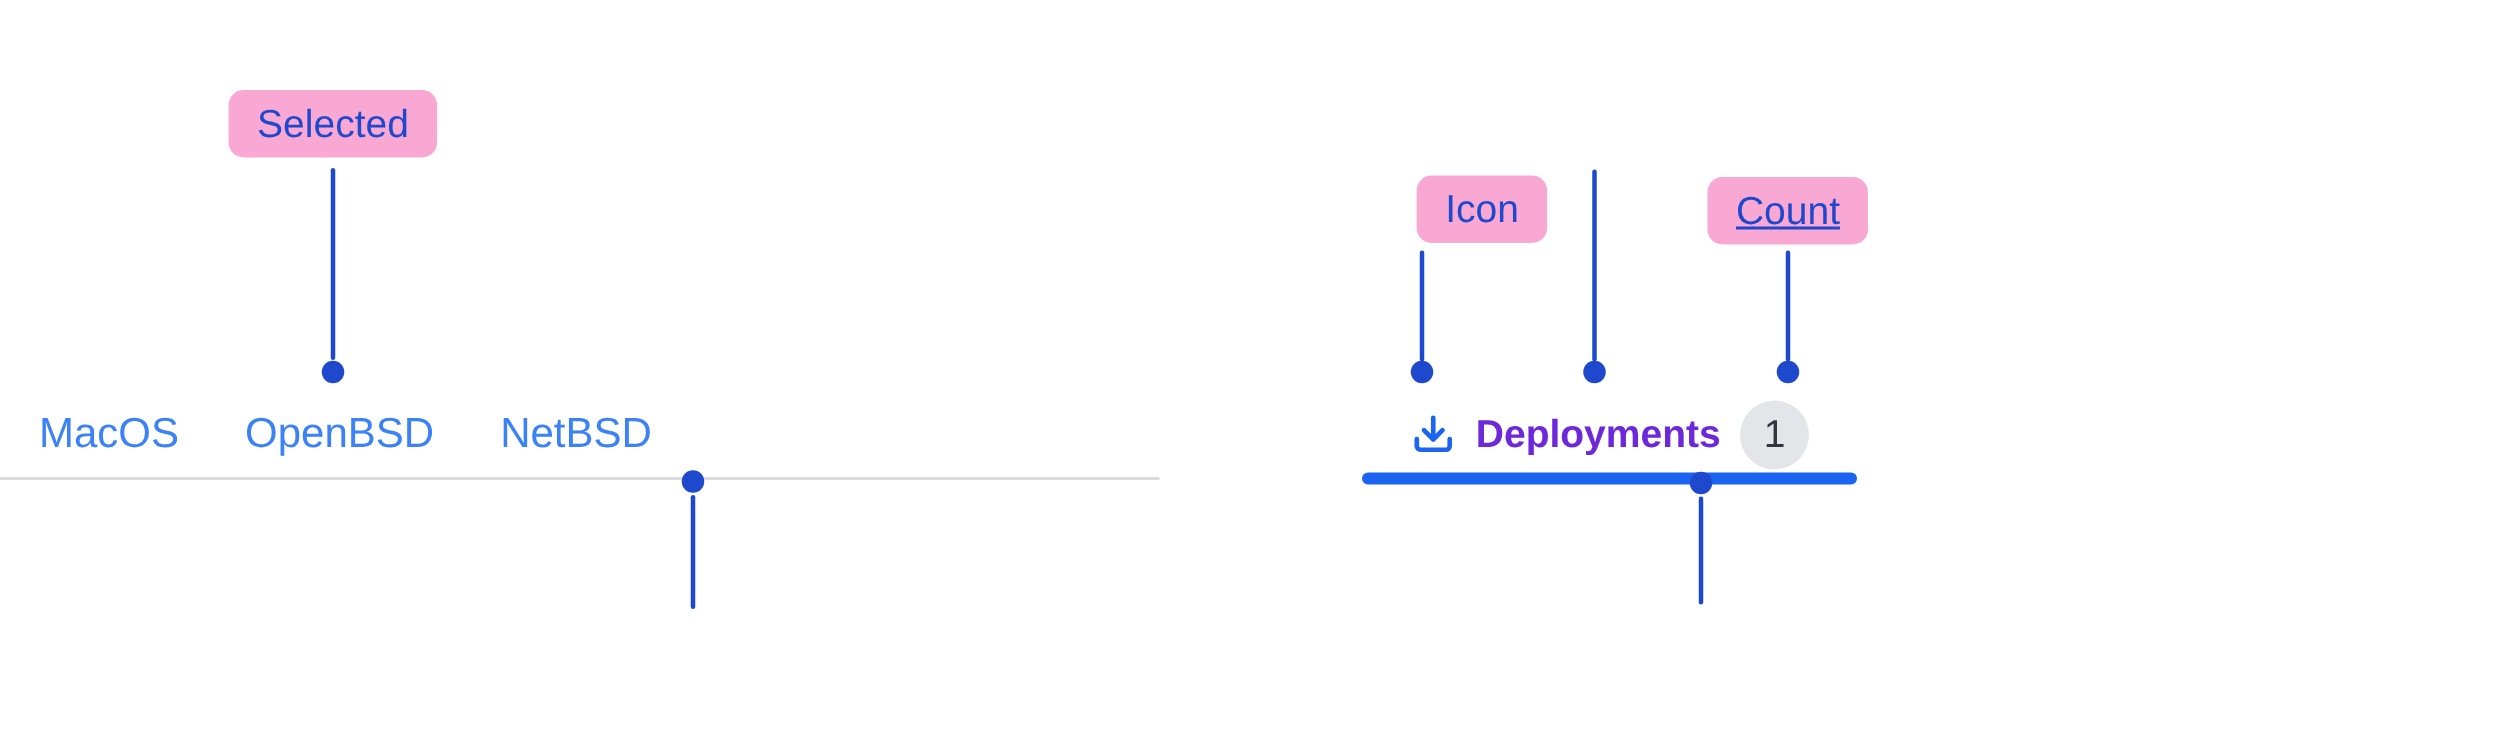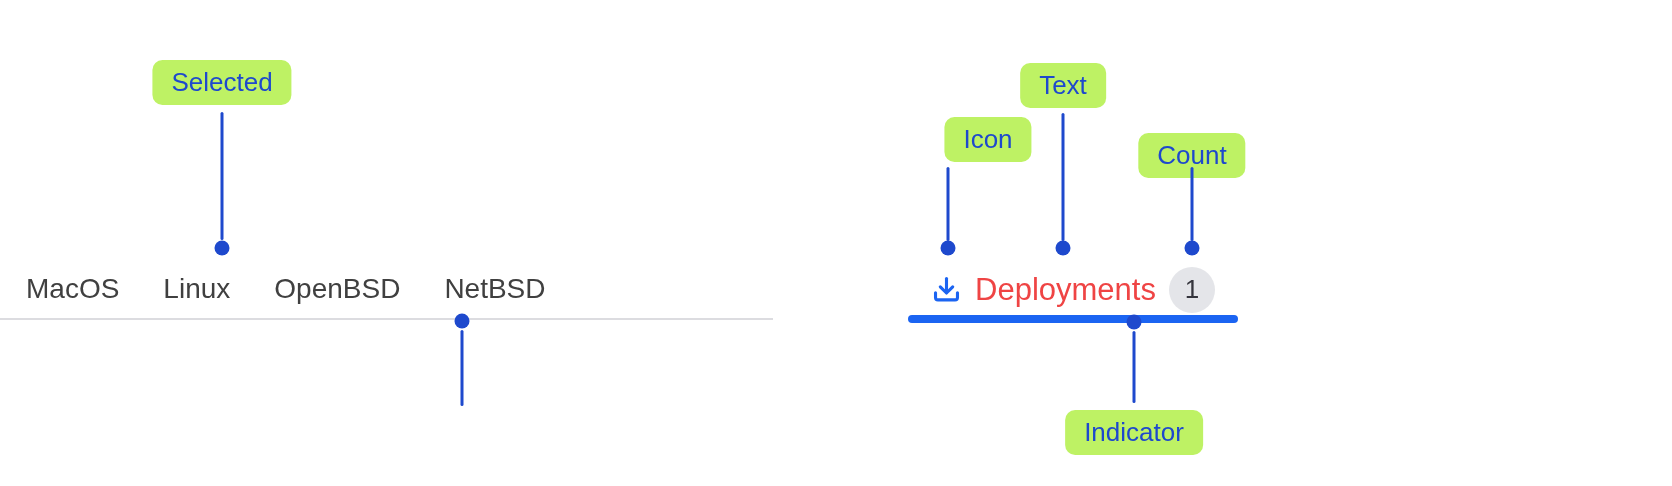--- a/index.html
+++ b/index.html
@@ -7,71 +7,70 @@
   .canvas{position:relative;width:1672px;height:486px;background:#ffffff;overflow:hidden;}
 
   
   .tabbar{
     position:absolute;left:0;top:259px;width:773px;height:61px;
     display:flex;align-items:center;padding-left:4px;box-sizing:border-box;
     border-bottom:2px solid #dcdce0;
   }
   .tab{
     position:relative;height:100%;display:flex;align-items:center;
-    padding:0 22px;font-size:28px;font-weight:500;color:#404040;
+    padding:0 22px;font-size:28px;font-weight:500;color:#3b82f6;
     cursor:pointer;white-space:nowrap;
   }
   .tab.active{color:#1b64f2;}
   .tab.active::after{
     content:"";position:absolute;left:4px;right:4px;bottom:-4px;height:7px;
     background:#1b64f2;border-radius:4px;
   }
 
   
   .deploy-tab{
     position:absolute;left:908px;top:259px;width:330px;height:61px;
     display:flex;align-items:center;justify-content:center;gap:13px;
     color:#1b64f2;cursor:pointer;
   }
   .deploy-tab::after{
     content:"";position:absolute;left:0;right:0;bottom:-3px;height:8px;
     background:#1b64f2;border-radius:4px;
   }
-  .deploy-label{font-size:31px;font-weight:400;color:#ef4444;white-space:nowrap;}
+  .deploy-label{font-size:26px;font-weight:700;color:#6d28d9;white-space:nowrap;}
   .count-badge{
     width:46px;height:46px;border-radius:50%;background:#e4e5e9;
     display:flex;align-items:center;justify-content:center;
     font-size:26px;font-weight:500;color:#35353d;
   }
   .dl-icon{width:31px;height:31px;display:block;color:#1b64f2;}
 
   
   .abadge{
     position:absolute;transform:translateX(-50%);
     height:45px;display:flex;align-items:center;padding:0 19px;
-    background:#bef264;border-radius:10px;
+    background:#f9a8d4;border-radius:10px;
     font-size:26px;font-weight:500;color:#1e49cd;white-space:nowrap;
   }
   .aline{
     position:absolute;width:3px;background:#1e49cd;border-radius:2px;
     transform:translateX(-50%);
   }
   .adot{
     position:absolute;width:15px;height:15px;border-radius:50%;
     background:#1e49cd;transform:translate(-50%,-50%);
   }
 </style>
 </head>
 <body>
 
 <div class="canvas">
 
   <div class="tabbar">
     <div class="tab">MacOS</div>
-    <div class="tab">Linux</div>
     <div class="tab">OpenBSD</div>
     <div class="tab">NetBSD</div>
   </div>
 
   <div class="deploy-tab">
     <svg class="dl-icon" viewBox="0 0 24 24" fill="none" stroke="currentColor" stroke-width="2.4" stroke-linecap="round" stroke-linejoin="round">
       <path d="M3.5 14.5v3.6c0 1 .8 1.9 1.9 1.9h13.2c1 0 1.9-.8 1.9-1.9v-3.6"></path>
       <path d="M12 3.5v10.7"></path>
       <path d="M7.2 9.9 12 14.7 16.8 9.9"></path>
     </svg>
@@ -83,25 +82,23 @@
   <div class="aline" style="left:222px;top:112px;height:128px;"></div>
   <div class="adot" style="left:222px;top:248px;"></div>
 
   <div class="adot" style="left:462px;top:321px;"></div>
   <div class="aline" style="left:462px;top:330px;height:76px;"></div>
 
   <div class="abadge" style="left:988px;top:117px;">Icon</div>
   <div class="aline" style="left:948px;top:167px;height:74px;"></div>
   <div class="adot" style="left:948px;top:248px;"></div>
 
-  <div class="abadge" style="left:1063px;top:63px;">Text</div>
   <div class="aline" style="left:1063px;top:113px;height:128px;"></div>
   <div class="adot" style="left:1063px;top:248px;"></div>
 
-  <div class="abadge" style="left:1192px;top:133px;">Count</div>
+  <div class="abadge" style="left:1192px;top:118px;text-decoration:underline;">Count</div>
   <div class="aline" style="left:1192px;top:167px;height:74px;"></div>
   <div class="adot" style="left:1192px;top:248px;"></div>
 
   <div class="adot" style="left:1134px;top:322px;"></div>
   <div class="aline" style="left:1134px;top:331px;height:72px;"></div>
-  <div class="abadge" style="left:1134px;top:410px;">Indicator</div>
 
 </div>
 
 </body></html>

